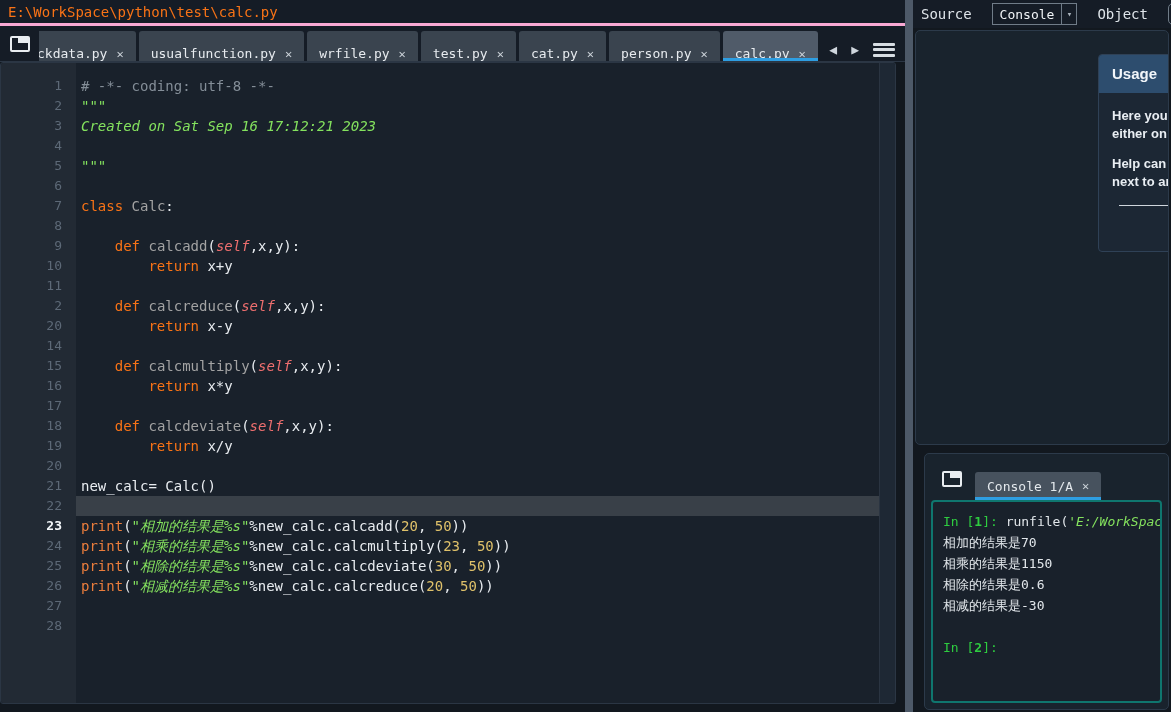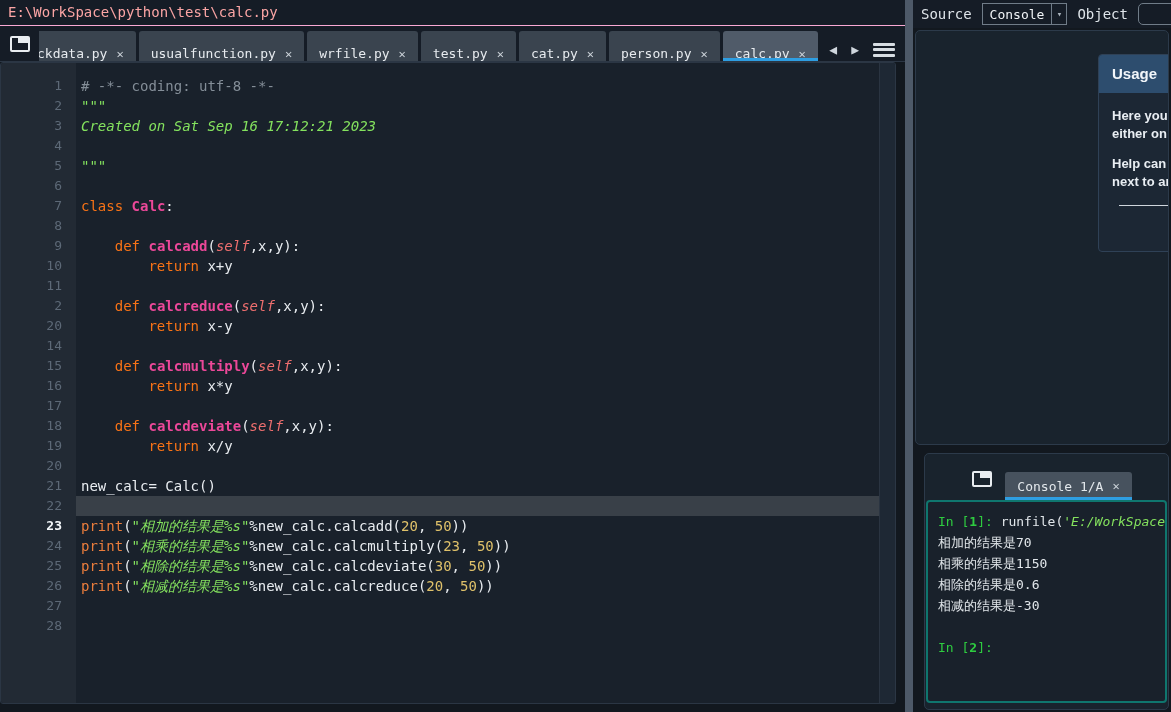--- a/index.html
+++ b/index.html
@@ -4,22 +4,22 @@
 <style>
   * { box-sizing: border-box; margin: 0; padding: 0; }
   html,body { width:1171px; height:712px; overflow:hidden; background:#11161e; }
   body { font-family:"DejaVu Sans Mono", monospace; }
 
   .app { display:flex; width:1171px; height:712px; background:#12181f; }
 
   
   .left-col { width:905px; height:712px; display:flex; flex-direction:column; background:#12181f; }
 
-  .path-bar { height:26px; line-height:25px; padding-left:8px; color:#fca5a5; font-size:14px;
-              background:#151c26; border-bottom:1px solid #f9a8d4; white-space:nowrap; }
+  .path-bar { height:26px; line-height:25px; padding-left:8px; color:#f97316; font-size:14px;
+              background:#151c26; border-bottom:3px solid #f9a8d4; white-space:nowrap; }
 
   .tab-bar { height:36px; background:#151c26; display:flex; align-items:flex-end; border-bottom:1px solid #2b3644; }
   .pane-btn { width:30px; height:30px; flex:0 0 auto; margin:0 4px 2px 5px; display:flex; align-items:center; justify-content:center; cursor:pointer; }
   .pane-icon { width:20px; height:16px; border:2px solid #e9edf1; border-radius:2px; position:relative; }
   .pane-icon::after { content:""; position:absolute; top:0; left:6px; right:0; height:5px; background:#e9edf1; }
   .tab-strip { display:flex; align-items:flex-end; overflow:hidden; flex:0 1 auto; }
   .tab { height:30px; display:flex; align-items:flex-end; padding:0 12px; margin-right:3px;
          background:#3a444f; color:#e7ebef; font-size:13px; border-radius:3px 3px 0 0;
          position:relative; white-space:nowrap; cursor:pointer; }
   .tab.active { background:#505b69; }
@@ -34,54 +34,54 @@
             border:1px solid #2b3644; border-radius:3px; overflow:hidden; }
   .gutter { position:absolute; left:0; top:0; bottom:0; width:75px; background:#222a34; padding-top:13px; }
   .gnum { height:20px; line-height:20px; text-align:right; padding-right:14px; font-size:13px; color:#5d6977; }
   .gnum.cur { color:#f4f7fa; font-weight:bold; }
   .code { position:absolute; left:75px; right:16px; top:0; bottom:0; padding-top:13px; overflow:hidden; }
   .cline { height:20px; line-height:20px; padding-left:5px; font-size:14px; color:#e8ecf0; white-space:pre; }
   .cline.cur { background:#394048; }
   .seg-comment { color:#848e98; }
   .seg-str { color:#84e25e; font-style:italic; }
   .seg-kw { color:#f97316; }
-  .seg-def { color:#ec4899; font-weight:bold;margin-top:8px; }
+  .seg-def { color:#a3a3a3; font-weight:normal;margin-top:8px; }
   .seg-self { color:#ed6e6e; font-style:italic; }
   .seg-builtin { color:#ea7d3c;text-align:right; }
   .seg-num { color:#dfc16a; }
   .seg-plain { color:#e8ecf0; }
   .sb-track { position:absolute; right:0; top:0; bottom:0; width:16px; background:#1e2834; border-left:1px solid #2a3441; cursor:pointer; }
 
   
   .v-splitter { width:8px; height:712px; background:#4d5968; flex:0 0 auto; cursor:col-resize; }
 
   
   .right-col { flex:1; height:712px; display:flex; flex-direction:column; background:#12181f; overflow:hidden; }
-  .tools-row { height:28px; display:flex; align-items:center; background:#151c26; padding-left:8px; gap:10px; white-space:nowrap; }
+  .tools-row { height:28px; display:flex; align-items:center; background:#151c26; padding-left:8px; gap:20px; white-space:nowrap; }
   .tool-label { color:#dfe5ea; font-size:14px; }
   .dropdown { display:flex; align-items:center; height:22px; border:1px solid #707c88; color:#f0f3f6; font-size:13px; cursor:pointer; }
   .dropdown .dd-label { padding:0 7px; }
   .dropdown .dd-arrow { width:15px; align-self:stretch; border-left:1px solid #707c88; display:flex; align-items:center; justify-content:center; color:#aab3bc; font-size:9px; }
   .obj-input { height:22px; width:60px; border:1px solid #707c88; border-radius:5px; background:transparent; flex:0 0 auto; }
 
   .help-panel { height:415px; margin:2px 2px 0 2px; background:#19232d; border:1px solid #2c3a4a; border-radius:5px; position:relative; overflow:hidden; }
   .usage-card { position:absolute; top:23px; left:182px; width:230px; height:198px;
                 background:#1c2734; border:1px solid #2f4156; border-radius:4px; overflow:hidden; }
   .usage-head { height:38px; line-height:38px; background:#2d4d6e; color:#f2f6fa;
                 font-family:"Liberation Sans", sans-serif; font-weight:bold; font-size:15px; padding-left:13px; }
   .usage-body { padding:14px 0 0 13px; font-family:"Liberation Sans", sans-serif; font-weight:600;
                 font-size:13px; color:#e9eef3; }
   .usage-body .para { margin-bottom:12px; }
   .usage-body .hline { height:18px; line-height:18px; white-space:nowrap; overflow:hidden; }
   .usage-rule { border:none; border-top:1px solid #cfd6dd; width:190px; margin:14px 0 0 7px; }
 
   .h-splitter { height:8px; background:#12181f; cursor:row-resize; }
 
   .console-panel { flex:1; margin:0 2px 2px 11px; background:#19232d; border:1px solid #2c3a4a; border-radius:5px;
-                   display:flex; flex-direction:column; overflow:hidden;align-items:center; }
+                   display:flex; flex-direction:column; overflow:hidden; }
   .console-head { display:flex; align-items:flex-end; padding:12px 6px 0 10px; height:46px; flex:0 0 auto; }
   .console-head .pane-btn { margin:0 8px 6px 2px; }
   .ctab { height:28px; display:flex; align-items:center; padding:0 12px; background:#47525e; color:#e3e8ec;
           font-size:13px; border-radius:3px 3px 0 0; position:relative; cursor:pointer; white-space:nowrap; }
   .ctab::after { content:""; position:absolute; left:0; right:0; bottom:0; height:3px; background:#2e9ee2; }
   .ctab .close { margin-left:9px; font-size:12px; color:#cdd4da; }
   .console-body { flex:1; margin:0 6px 6px 6px; background:#19212b; border:2px solid #0f766e; border-radius:4px;
                   padding:9px 0 0 10px; overflow:hidden; cursor:text; }
   .kline { height:21px; line-height:21px; font-size:13px; white-space:pre; color:#e1e6ea; }
   .seg-prompt { color:#2ecc40; }

